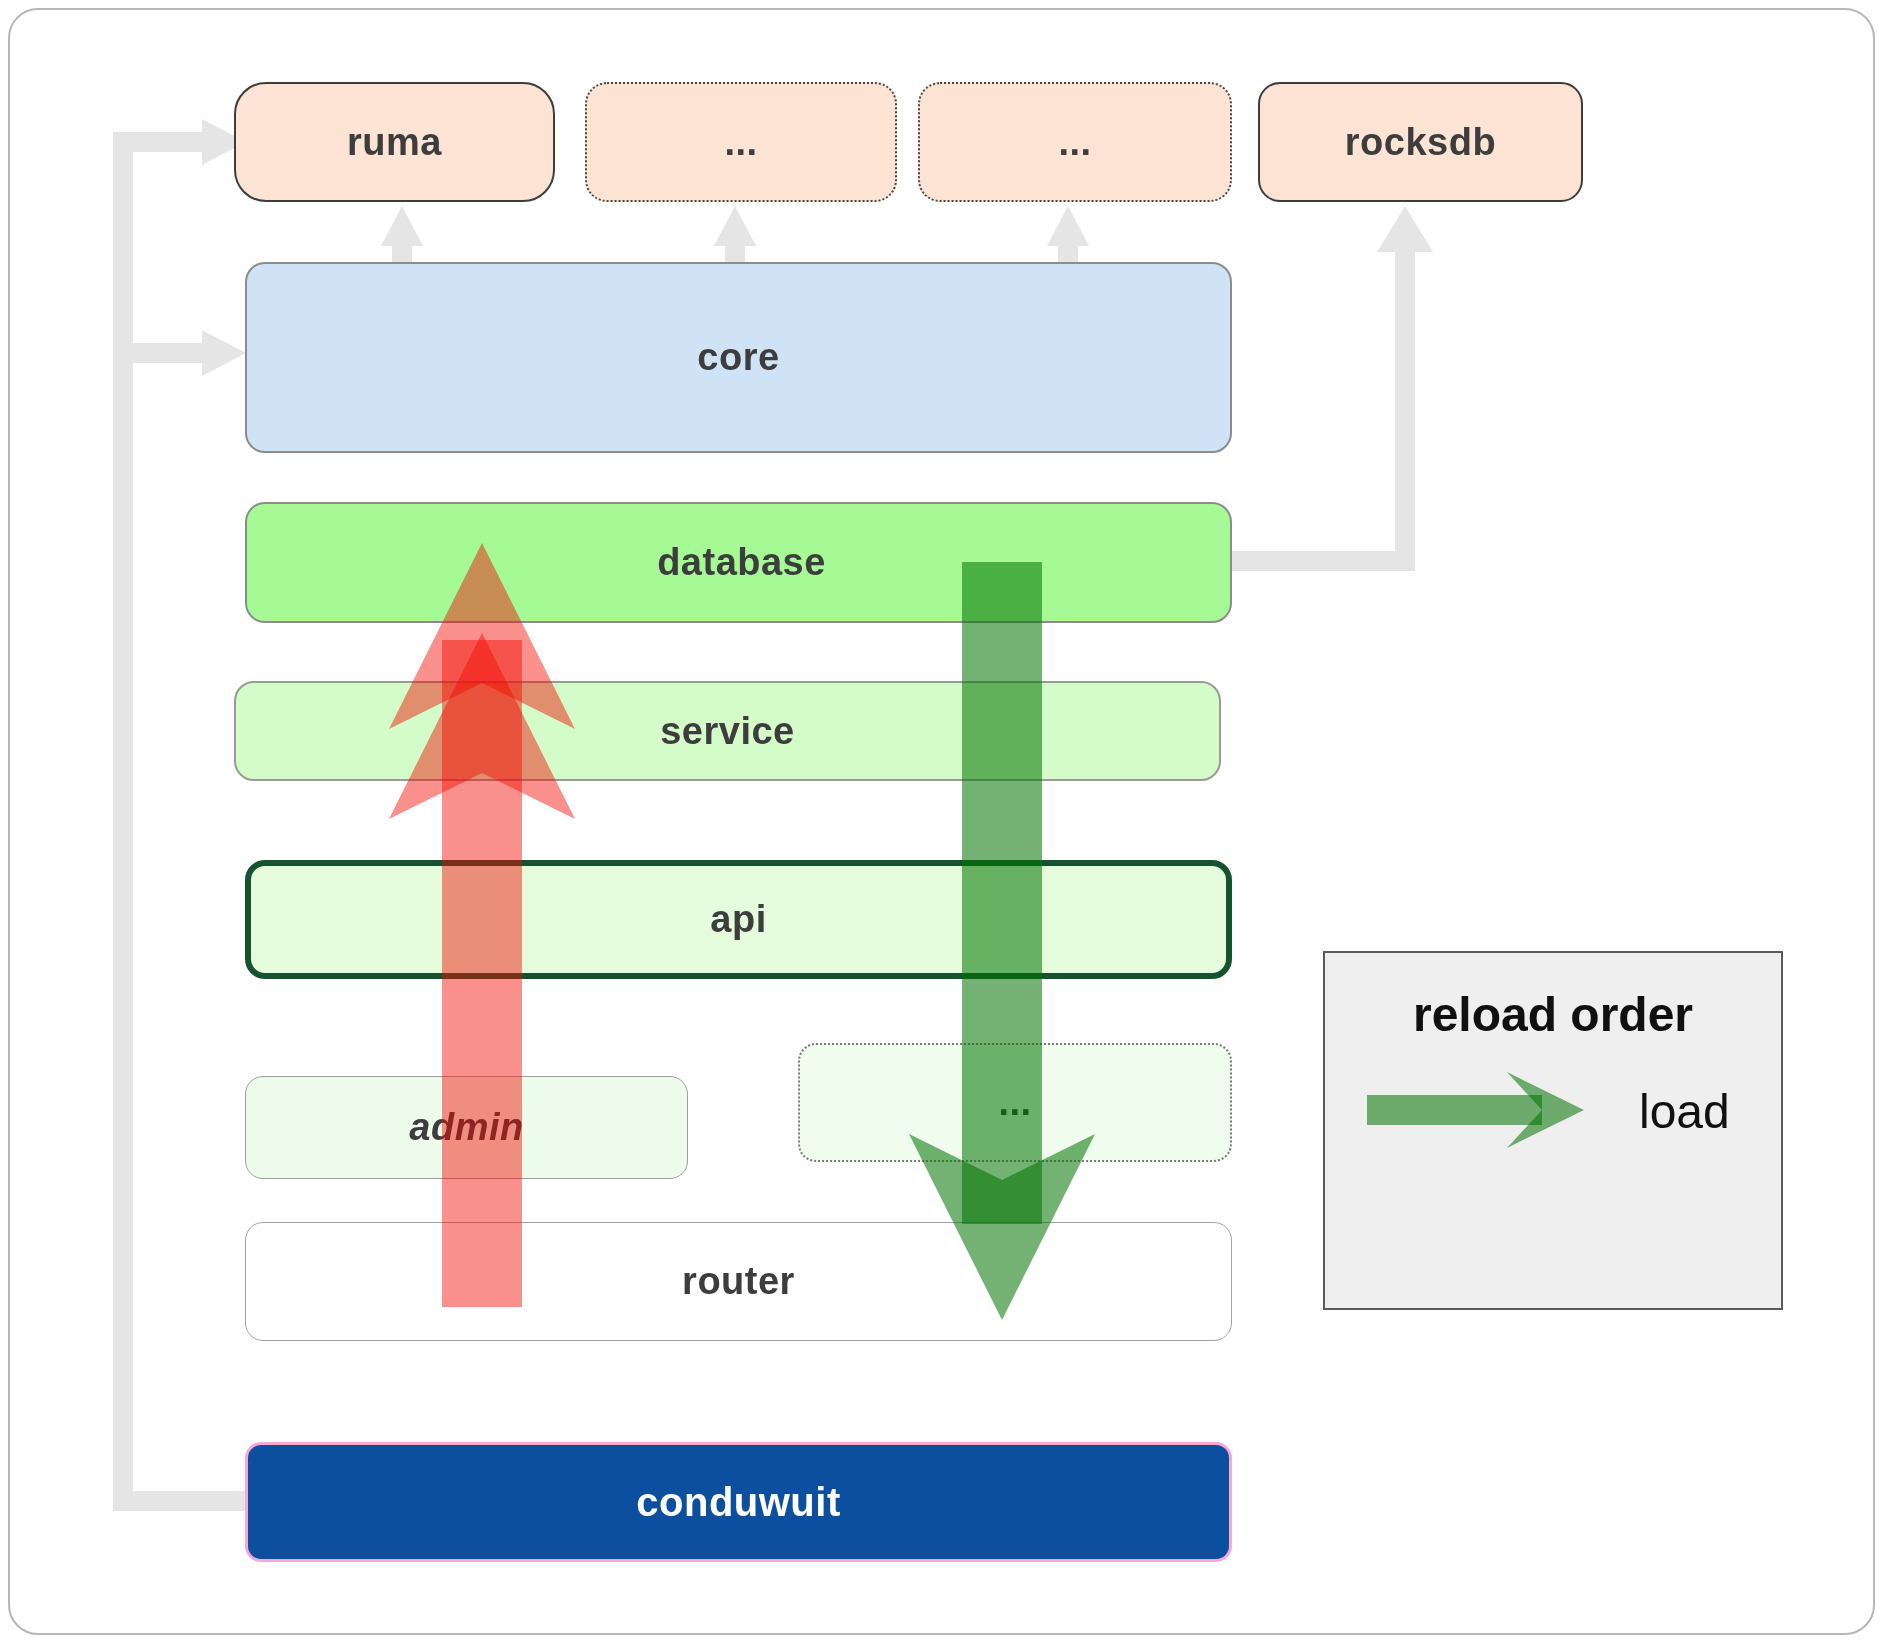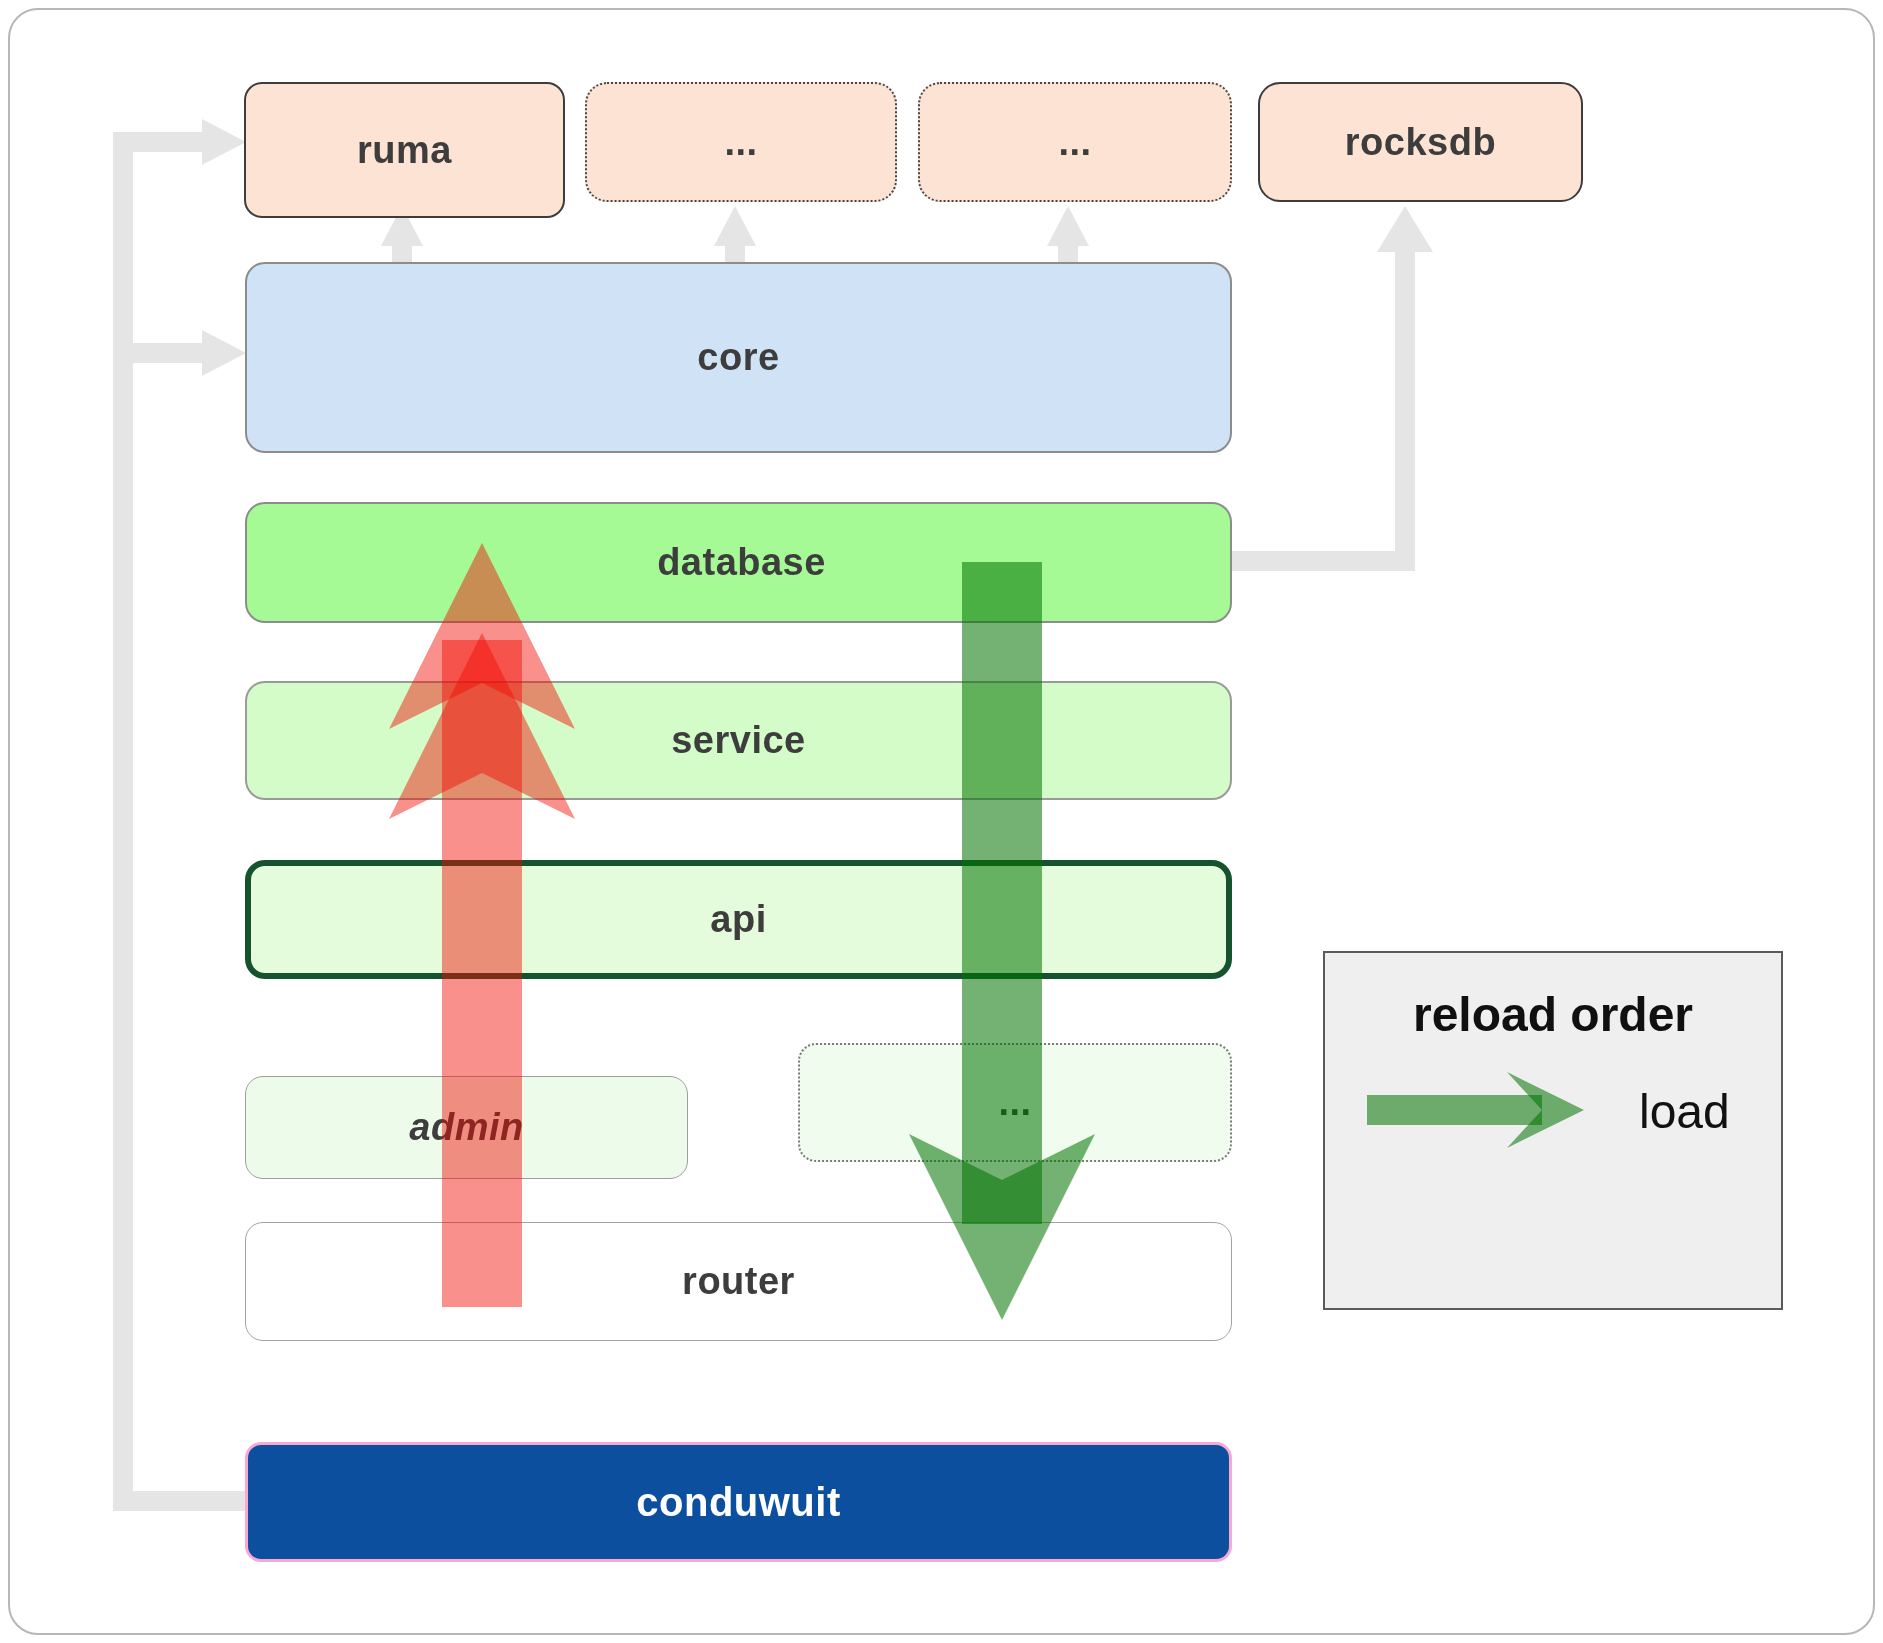--- a/index.html
+++ b/index.html
@@ -13,34 +13,34 @@
        font-family:"Liberation Sans","DejaVu Sans",sans-serif;}
   .frame{position:absolute;left:8px;top:8px;width:1863px;height:1623px;
          border:2px solid #b7b7b7;border-radius:30px;background:#ffffff;}
   svg.layer{position:absolute;left:0;top:0;width:1883px;height:1643px;pointer-events:none;}
   #connector-layer{z-index:1;}
   .node{position:absolute;z-index:2;display:flex;align-items:center;justify-content:center;
         box-sizing:border-box;font-size:38px;font-weight:600;color:var(--label-dark);
         letter-spacing:0.5px;}
   #flow-layer{z-index:3;}
   
-  .n-ruma    {left:244px;top:82px;width:321px;height:136px;background:var(--node-peach);
-              border:2.5px solid #3d3d3d;border-radius:18px;}
+  .n-ruma    {left:234px;top:82px;width:321px;height:120px;background:var(--node-peach);
+              border:2.5px solid #3d3d3d;border-radius:32px;}
   .n-e1      {left:585px;top:82px;width:312px;height:120px;background:var(--node-peach);
               border:2.5px dotted #474747;border-radius:22px;}
   .n-e2      {left:918px;top:82px;width:314px;height:120px;background:var(--node-peach);
               border:2.5px dotted #474747;border-radius:22px;}
   .n-rocksdb {left:1258px;top:82px;width:325px;height:120px;background:var(--node-peach);
               border:2.5px solid #3d3d3d;border-radius:22px;}
   
   .n-core    {left:245px;top:262px;width:987px;height:191px;background:var(--node-blue);
               border:2px solid #8c8c8c;border-radius:20px;}
   .n-database{left:245px;top:502px;width:987px;height:121px;background:var(--node-green-bright);
               border:2px solid #8c8c8c;border-radius:20px;padding-left:6px;}
-  .n-service {left:245px;top:681px;width:987px;height:119px;background:var(--node-green-light);
+  .n-service {left:234px;top:681px;width:987px;height:100px;background:var(--node-green-light);
               border:2px solid #9a9a9a;border-radius:20px;}
   .n-api     {left:245px;top:860px;width:987px;height:119px;background:var(--node-green-lighter);
               border:6px solid #14532d;border-radius:20px;}
   .n-admin   {left:245px;top:1076px;width:443px;height:103px;background:var(--node-green-faint);
               border:1.5px solid #9e9e9e;border-radius:18px;font-style:italic;}
   .n-e3      {left:798px;top:1043px;width:434px;height:119px;background:#f0fcee;
               border:2px dotted #7a7a7a;border-radius:18px;}
   .n-router  {left:245px;top:1222px;width:987px;height:119px;background:#ffffff;
               border:1.5px solid #a2a2a2;border-radius:18px;}
   .n-conduwuit{left:245px;top:1442px;width:987px;height:120px;background:var(--node-navy);

